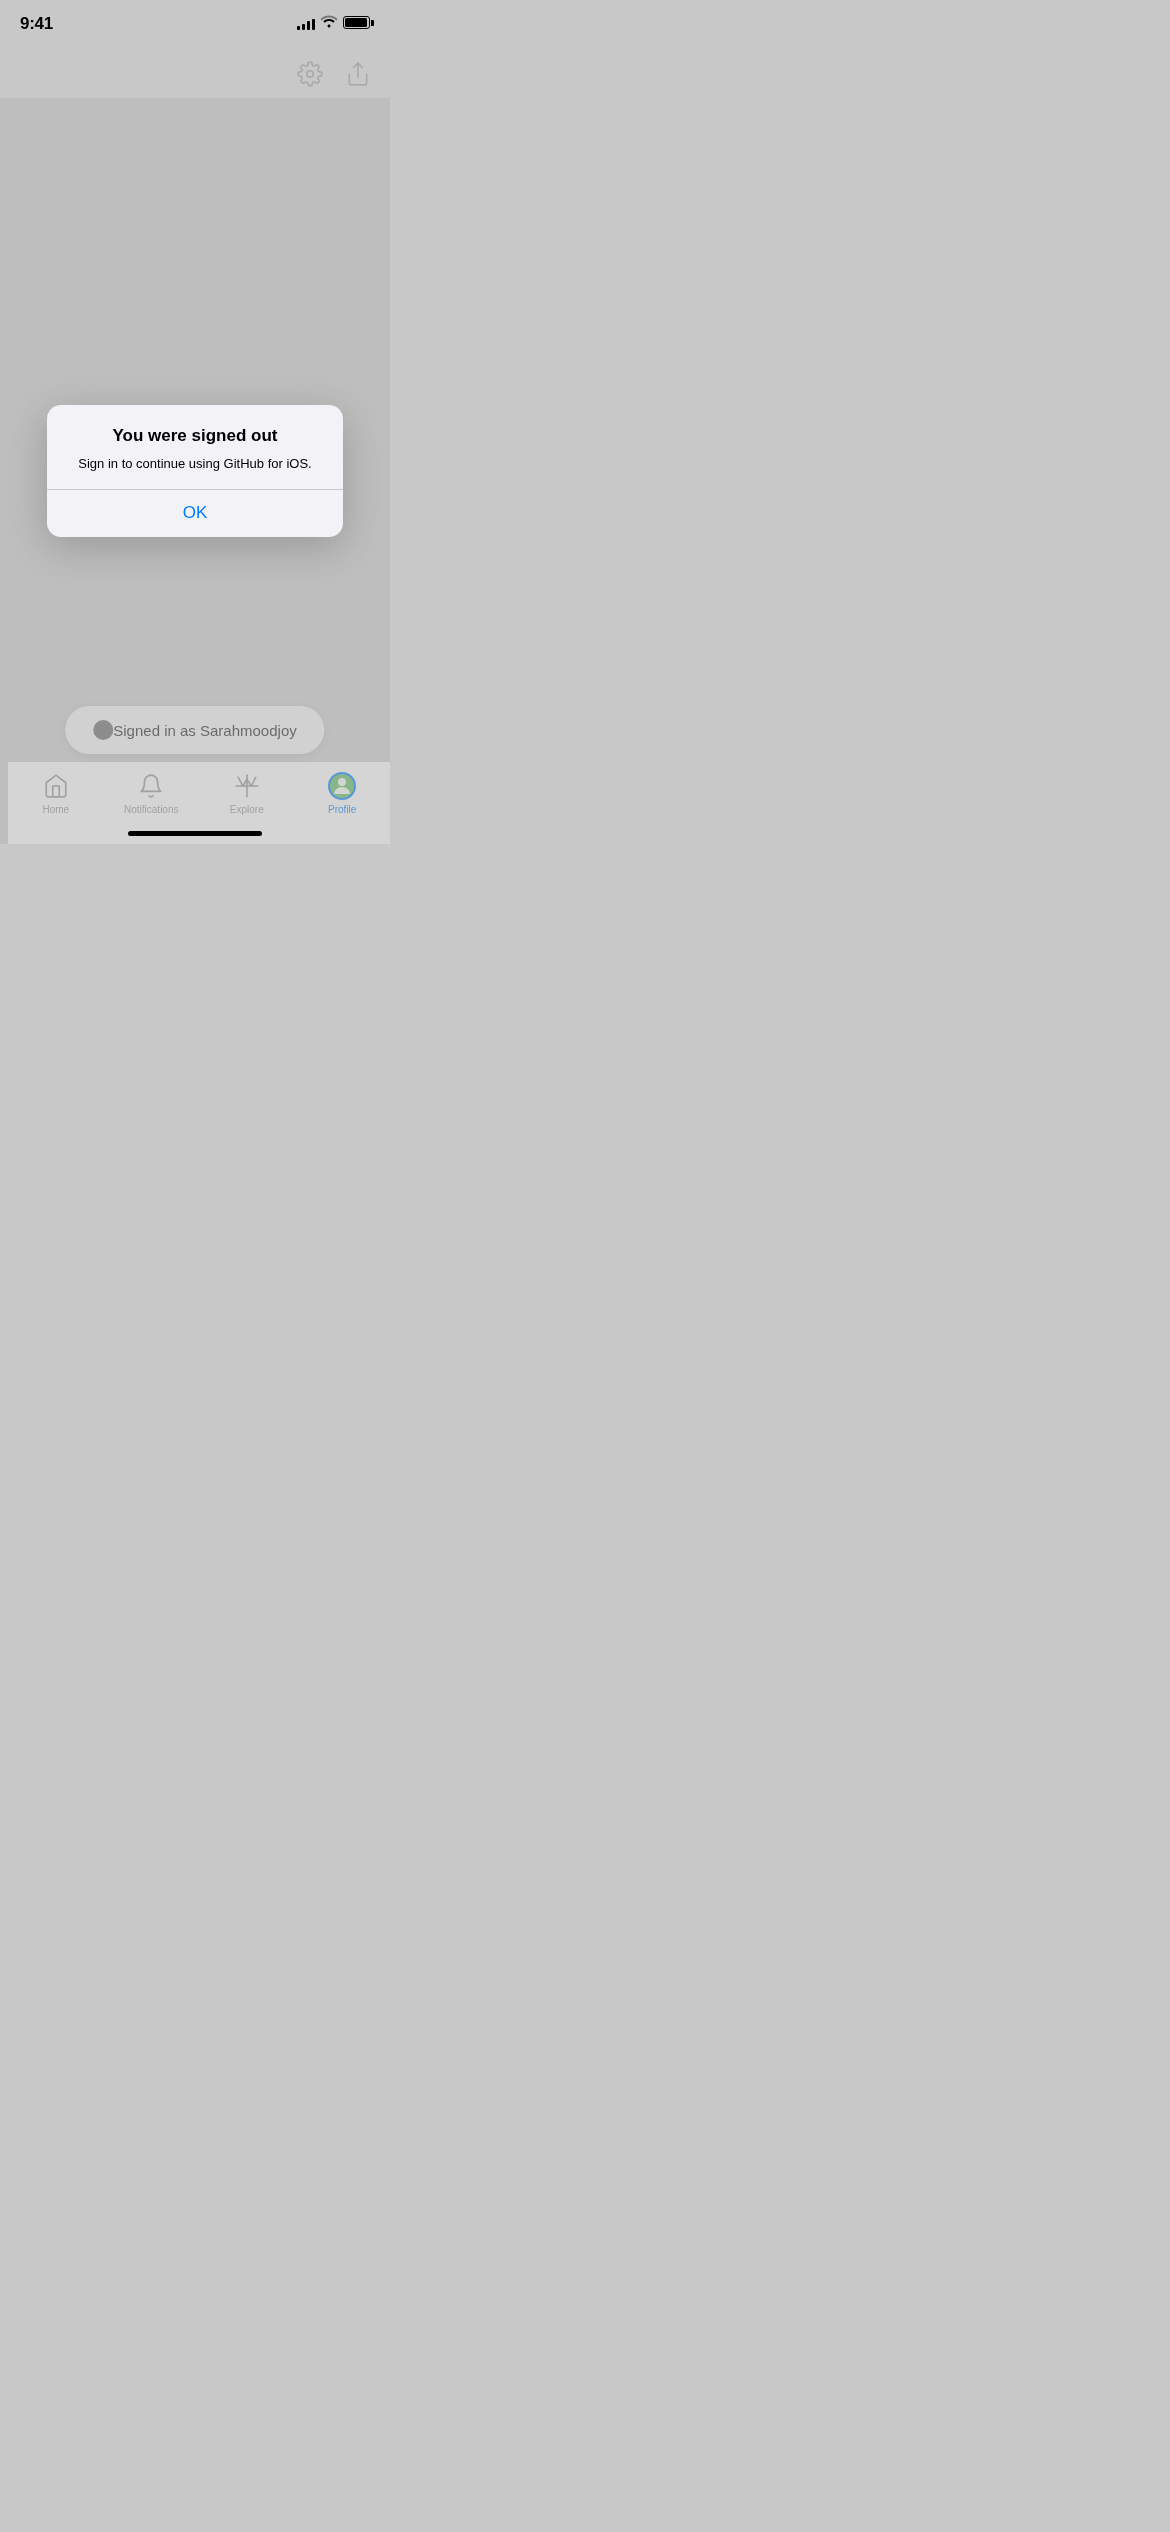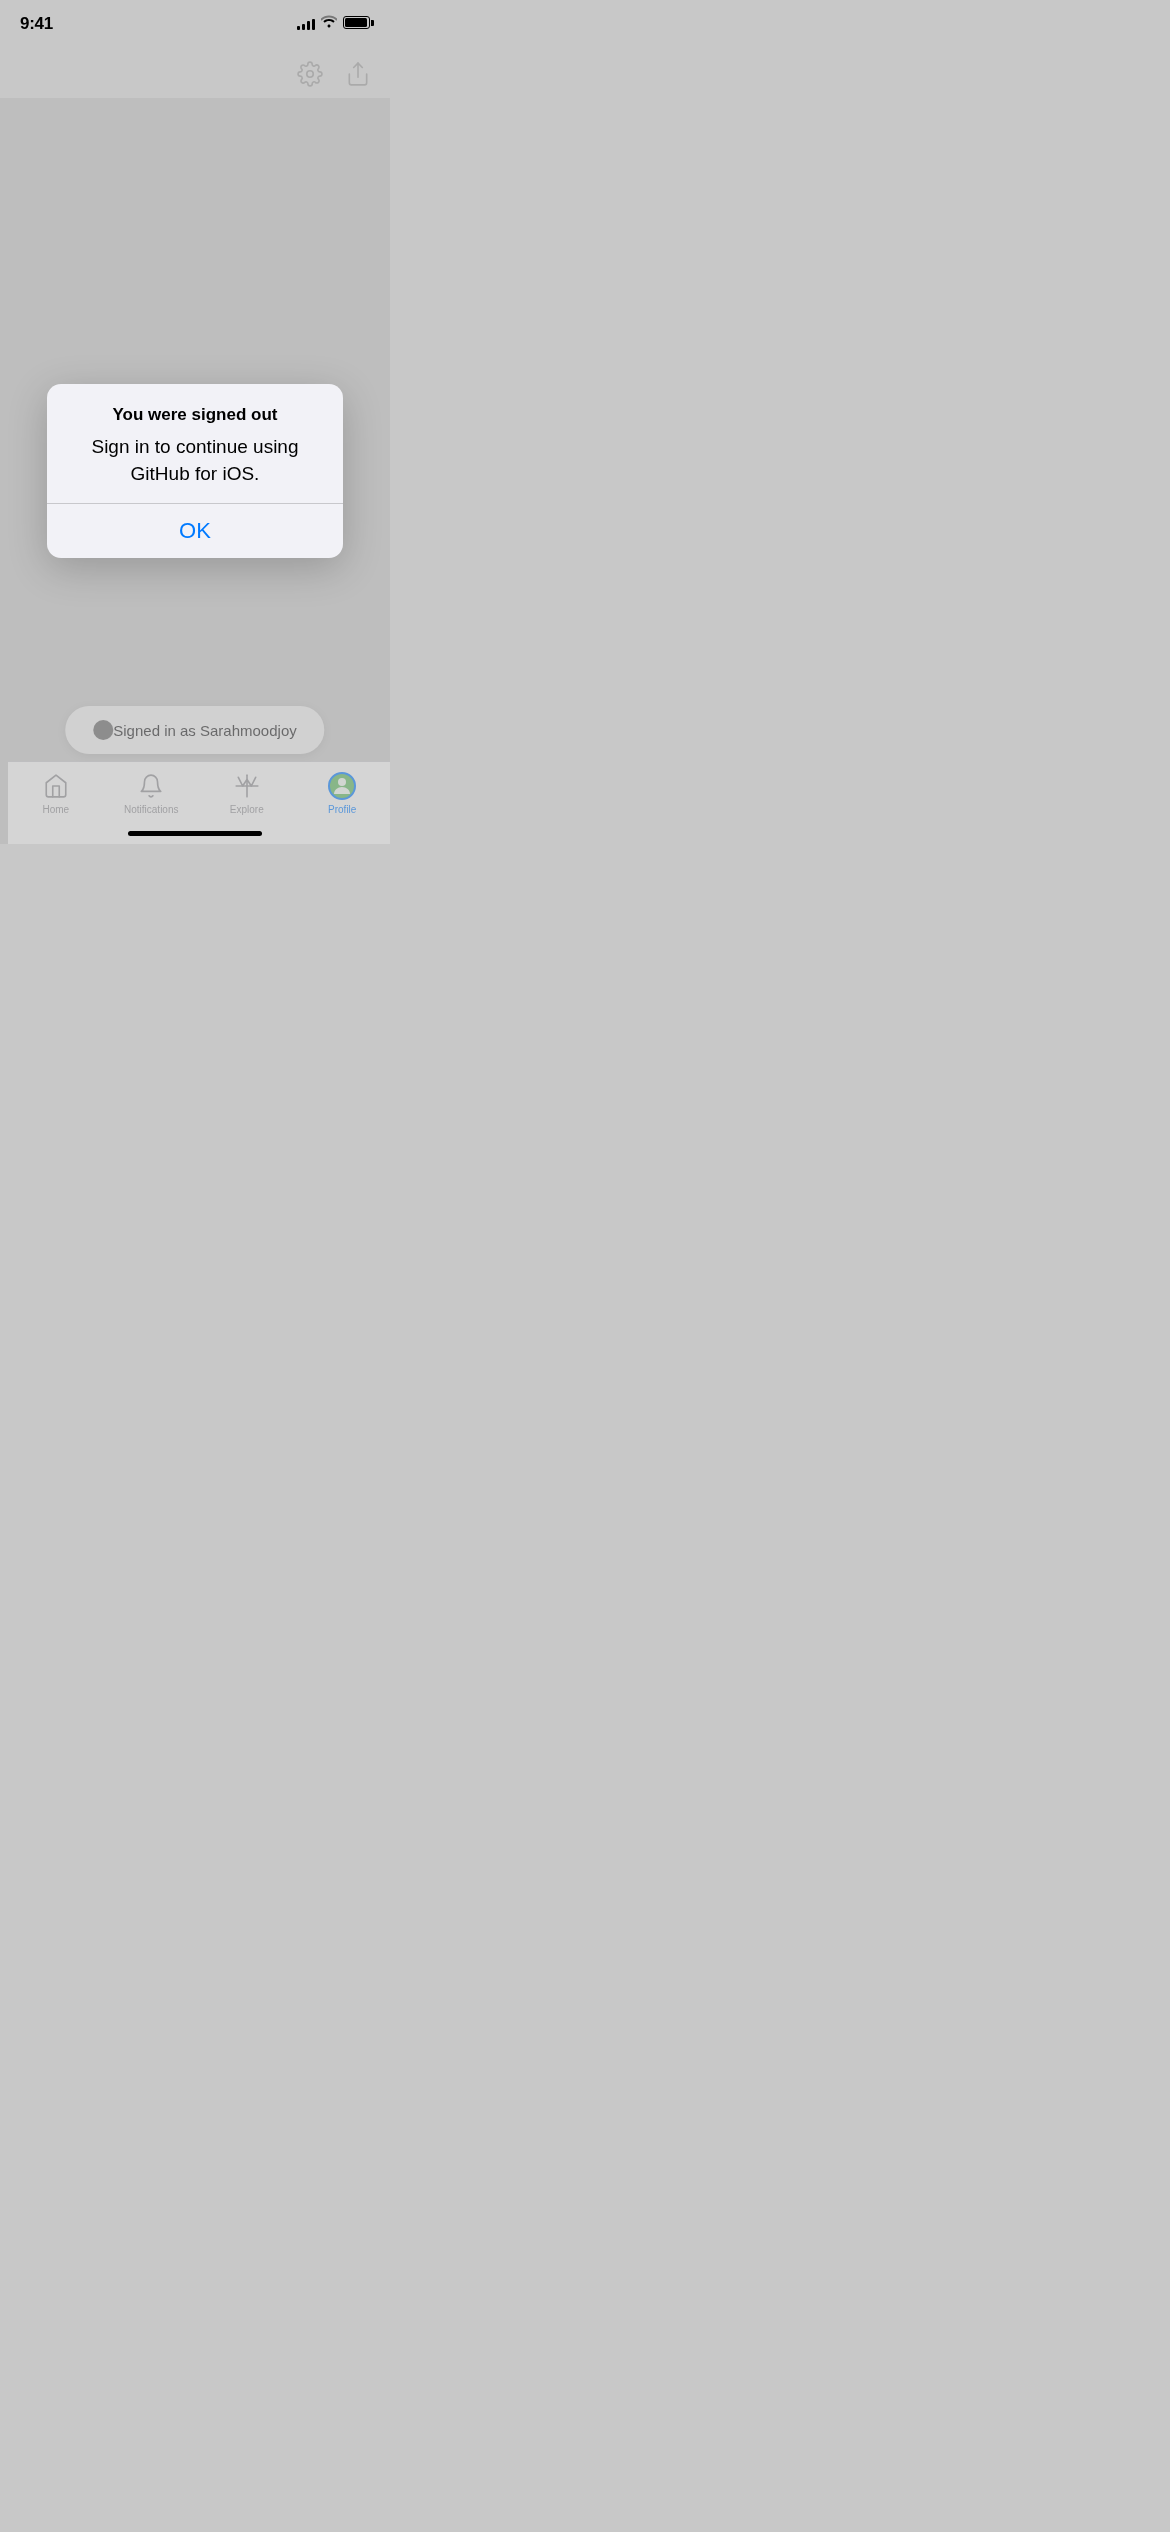--- a/index.html
+++ b/index.html
@@ -140,37 +140,37 @@
 
     .alert-title {
       font-size: 17px;
       font-weight: 600;
       color: #000;
       margin-bottom: 8px;
       line-height: 1.3;
     }
 
     .alert-message {
-      font-size: 19px;
+      font-size: 13px;
       color: #000;
       line-height: 1.4;
     }
 
     .alert-divider {
       height: 0.5px;
       background: #c8c8cc;
       width: 100%;
     }
 
     .alert-button {
       width: 100%;
       padding: 14px 16px;
       background: transparent;
       border: none;
-      font-size: 22px;
+      font-size: 17px;
       color: #007AFF;
       cursor: pointer;
       text-align: center;
       font-family: inherit;
     }
 
     
     .page {
       display: flex;
       flex-direction: column;

